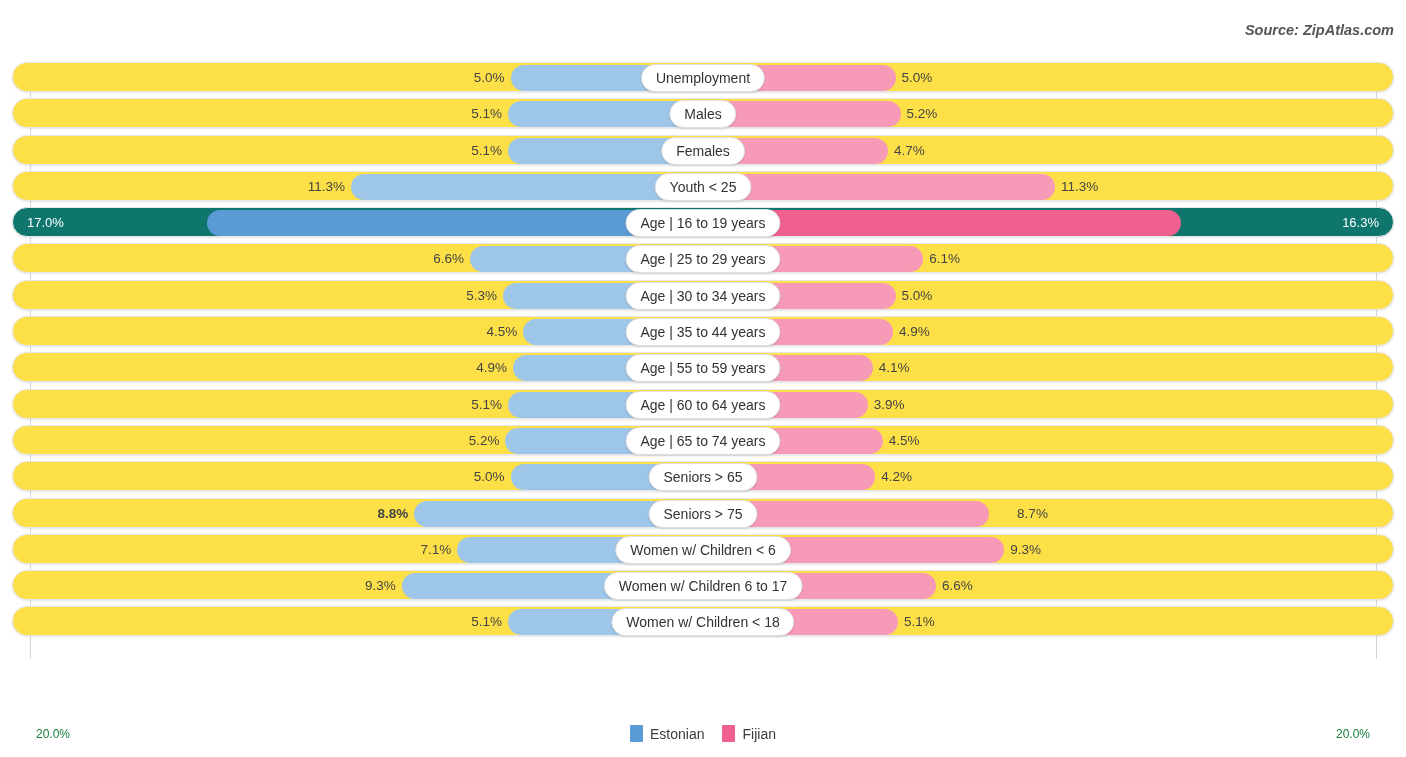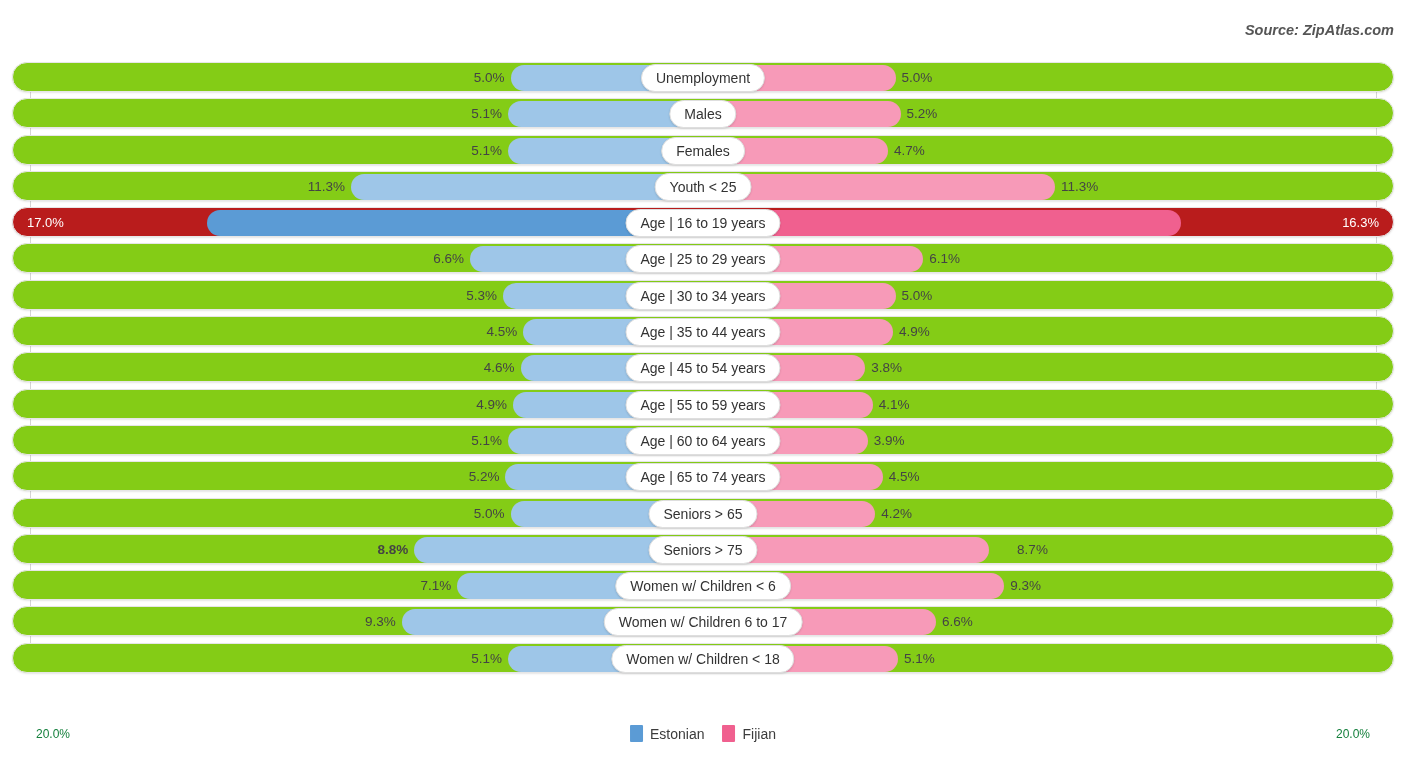--- a/index.html
+++ b/index.html
@@ -64,28 +64,28 @@
 
   .rows {
     position: absolute;
     left: 0; top: 0; right: 0;
   }
 
   .row {
     position: relative;
     height: 30px;
     margin: 0 12px 6.3px 12px;
-    background: #84cc16;
+    background: #fde047;
     border: 1px solid #e6e6e6;
     border-radius: 15px;
     box-shadow: 0 1px 2px rgba(0,0,0,0.10);
     box-sizing: border-box;
   }
   .row.highlight {
-    background: #b91c1c;
+    background: #0f766e;
   }
 
   .bar {
     position: absolute;
     top: 2px;
     height: 26px;
     border-radius: 13px;
   }
   .bar.left  { right: 50%; }
   .bar.right { left: 50%; }
@@ -235,27 +235,20 @@
         <div class="center-label">Age | 30 to 34 years</div>
       </div>
       <div class="row">
         <div class="bar left" style="width: 179.85px;"></div>
         <div class="bar right" style="width: 189.97px;"></div>
         <div class="value left" style="right: calc(50% + 185.85px);">4.5%</div>
         <div class="value right" style="left: calc(50% + 195.97px);">4.9%</div>
         <div class="center-label">Age | 35 to 44 years</div>
       </div>
       <div class="row">
-        <div class="bar left" style="width: 182.38px;"></div>
-        <div class="bar right" style="width: 162.14px;"></div>
-        <div class="value left" style="right: calc(50% + 188.38px);">4.6%</div>
-        <div class="value right" style="left: calc(50% + 168.14px);">3.8%</div>
-        <div class="center-label">Age | 45 to 54 years</div>
-      </div>
-      <div class="row">
         <div class="bar left" style="width: 189.97px;"></div>
         <div class="bar right" style="width: 169.73px;"></div>
         <div class="value left" style="right: calc(50% + 195.97px);">4.9%</div>
         <div class="value right" style="left: calc(50% + 175.73px);">4.1%</div>
         <div class="center-label">Age | 55 to 59 years</div>
       </div>
       <div class="row">
         <div class="bar left" style="width: 195.03px;"></div>
         <div class="bar right" style="width: 164.67px;"></div>
         <div class="value left" style="right: calc(50% + 201.03px);">5.1%</div>

